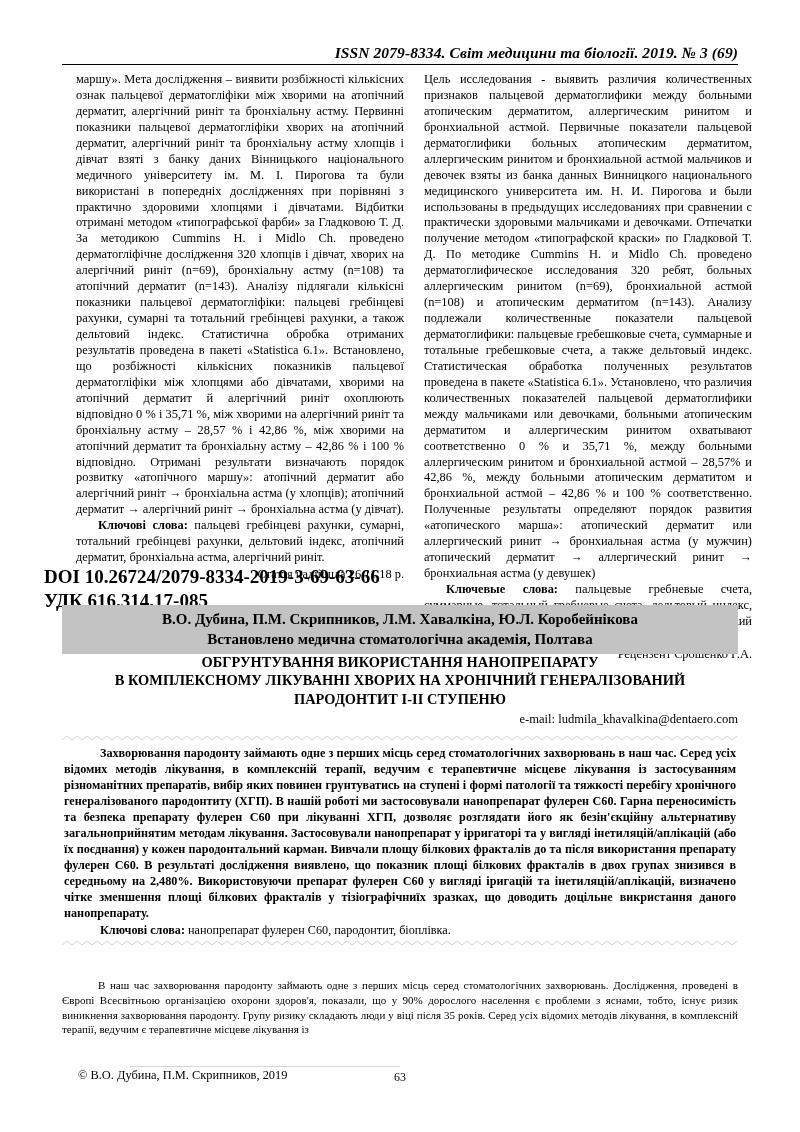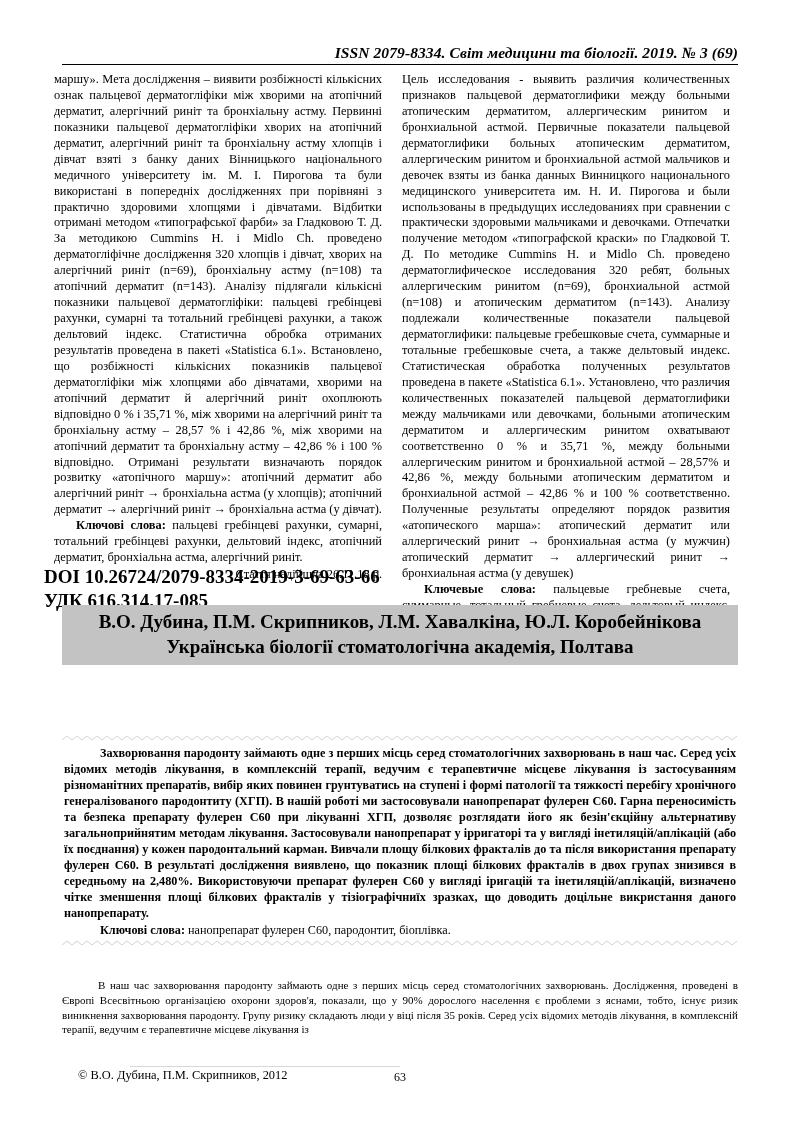--- a/index.html
+++ b/index.html
@@ -36,21 +36,21 @@
     font-size: 15.5px;
     letter-spacing: 0.1px;
     padding-bottom: 2px;
     border-bottom: 1.4px solid #000;
   }
 
   
   .cols {
     position: absolute;
     top: 72px;
-    left: 54px;
+    left: 76px;
     width: 676px;
     display: flex;
     gap: 20px;
   }
   .col {
     width: 329px;
     font-size: 12.4px;
     line-height: 1.285;
     text-align: justify;
     text-justify: inter-word;
@@ -82,21 +82,21 @@
 
   
   .banner {
     position: absolute;
     top: 605px;
     left: 62px;
     width: 676px;
     background: #c3c3c3;
     text-align: center;
     font-weight: bold;
-    font-size: 19px;
+    font-size: 15px;
     line-height: 1.34;
     padding: 4px 0 5px 0;
     box-sizing: border-box;
   }
 
   
   .arttitle {
     position: absolute;
     top: 653px;
     left: 62px;
@@ -219,24 +219,30 @@
 
   </div>
 
   <div class="doiblock">
     <div>DOI 10.26724/2079-8334-2019-3-69-63-66</div>
     <div>УДК 616.314.17-085</div>
   </div>
 
   <div class="banner">
     <div>В.О. Дубина, П.М. Скрипников, Л.М. Хавалкіна, Ю.Л. Коробейнікова</div>
-    <div>Українська біології стоматологічна академія, Полтава</div>
-  </div>
-
-
+    <div>Встановлено медична стоматологічна академія, Полтава</div>
+  </div>
+
+  <div class="arttitle">
+    <div>ОБГРУНТУВАННЯ ВИКОРИСТАННЯ НАНОПРЕПАРАТУ</div>
+    <div>В КОМПЛЕКСНОМУ ЛІКУВАННІ ХВОРИХ НА ХРОНІЧНИЙ ГЕНЕРАЛІЗОВАНИЙ</div>
+    <div>ПАРОДОНТИТ І-ІІ СТУПЕНЮ</div>
+  </div>
+
+  <div class="email">e-mail: ludmila_khavalkina@dentaero.com</div>
 
   <div class="absbox">
     <svg class="wave top" viewBox="0 0 676 6" preserveAspectRatio="none">
       <path d="M0 5 L5 1 L10 5 L15 1 L20 5 L25 1 L30 5 L35 1 L40 5 L45 1 L50 5 L55 1 L60 5 L65 1 L70 5 L75 1 L80 5 L85 1 L90 5 L95 1 L100 5 L105 1 L110 5 L115 1 L120 5 L125 1 L130 5 L135 1 L140 5 L145 1 L150 5 L155 1 L160 5 L165 1 L170 5 L175 1 L180 5 L185 1 L190 5 L195 1 L200 5 L205 1 L210 5 L215 1 L220 5 L225 1 L230 5 L235 1 L240 5 L245 1 L250 5 L255 1 L260 5 L265 1 L270 5 L275 1 L280 5 L285 1 L290 5 L295 1 L300 5 L305 1 L310 5 L315 1 L320 5 L325 1 L330 5 L335 1 L340 5 L345 1 L350 5 L355 1 L360 5 L365 1 L370 5 L375 1 L380 5 L385 1 L390 5 L395 1 L400 5 L405 1 L410 5 L415 1 L420 5 L425 1 L430 5 L435 1 L440 5 L445 1 L450 5 L455 1 L460 5 L465 1 L470 5 L475 1 L480 5 L485 1 L490 5 L495 1 L500 5 L505 1 L510 5 L515 1 L520 5 L525 1 L530 5 L535 1 L540 5 L545 1 L550 5 L555 1 L560 5 L565 1 L570 5 L575 1 L580 5 L585 1 L590 5 L595 1 L600 5 L605 1 L610 5 L615 1 L620 5 L625 1 L630 5 L635 1 L640 5 L645 1 L650 5 L655 1 L660 5 L665 1 L670 5 L675 1" fill="none" stroke="#8a8a8a" stroke-width="0.9"></path>
     </svg>
     <svg class="wave bottom" viewBox="0 0 676 6" preserveAspectRatio="none">
       <path d="M0 5 L5 1 L10 5 L15 1 L20 5 L25 1 L30 5 L35 1 L40 5 L45 1 L50 5 L55 1 L60 5 L65 1 L70 5 L75 1 L80 5 L85 1 L90 5 L95 1 L100 5 L105 1 L110 5 L115 1 L120 5 L125 1 L130 5 L135 1 L140 5 L145 1 L150 5 L155 1 L160 5 L165 1 L170 5 L175 1 L180 5 L185 1 L190 5 L195 1 L200 5 L205 1 L210 5 L215 1 L220 5 L225 1 L230 5 L235 1 L240 5 L245 1 L250 5 L255 1 L260 5 L265 1 L270 5 L275 1 L280 5 L285 1 L290 5 L295 1 L300 5 L305 1 L310 5 L315 1 L320 5 L325 1 L330 5 L335 1 L340 5 L345 1 L350 5 L355 1 L360 5 L365 1 L370 5 L375 1 L380 5 L385 1 L390 5 L395 1 L400 5 L405 1 L410 5 L415 1 L420 5 L425 1 L430 5 L435 1 L440 5 L445 1 L450 5 L455 1 L460 5 L465 1 L470 5 L475 1 L480 5 L485 1 L490 5 L495 1 L500 5 L505 1 L510 5 L515 1 L520 5 L525 1 L530 5 L535 1 L540 5 L545 1 L550 5 L555 1 L560 5 L565 1 L570 5 L575 1 L580 5 L585 1 L590 5 L595 1 L600 5 L605 1 L610 5 L615 1 L620 5 L625 1 L630 5 L635 1 L640 5 L645 1 L650 5 L655 1 L660 5 L665 1 L670 5 L675 1" fill="none" stroke="#8a8a8a" stroke-width="0.9"></path>
     </svg>
 
     <div class="body">
@@ -244,16 +250,16 @@
       <p class="kw"><span class="kwlabel">Ключові слова:</span><span> нанопрепарат фулерен С60, пародонтит, біоплівка.</span></p>
     </div>
   </div>
 
 
   <div class="maintext">
     <p>В наш час захворювання пародонту займають одне з перших місць серед стоматологічних захворювань. Дослідження, проведені в Європі Всесвітньою організацією охорони здоров'я, показали, що у 90% дорослого населення є проблеми з яснами, тобто, існує ризик виникнення захворювання пародонту. Групу ризику складають люди у віці після 35 років. Серед усіх відомих методів лікування, в комплексній терапії, ведучим є терапевтичне місцеве лікування із</p>
   </div>
 
   <div class="footrule"></div>
-  <div class="copyright">© В.О. Дубина, П.М. Скрипников, 2012</div>
+  <div class="copyright">© В.О. Дубина, П.М. Скрипников, 2019</div>
   <div class="pagenum">63</div>
 
 </div>
 
 </body></html>

